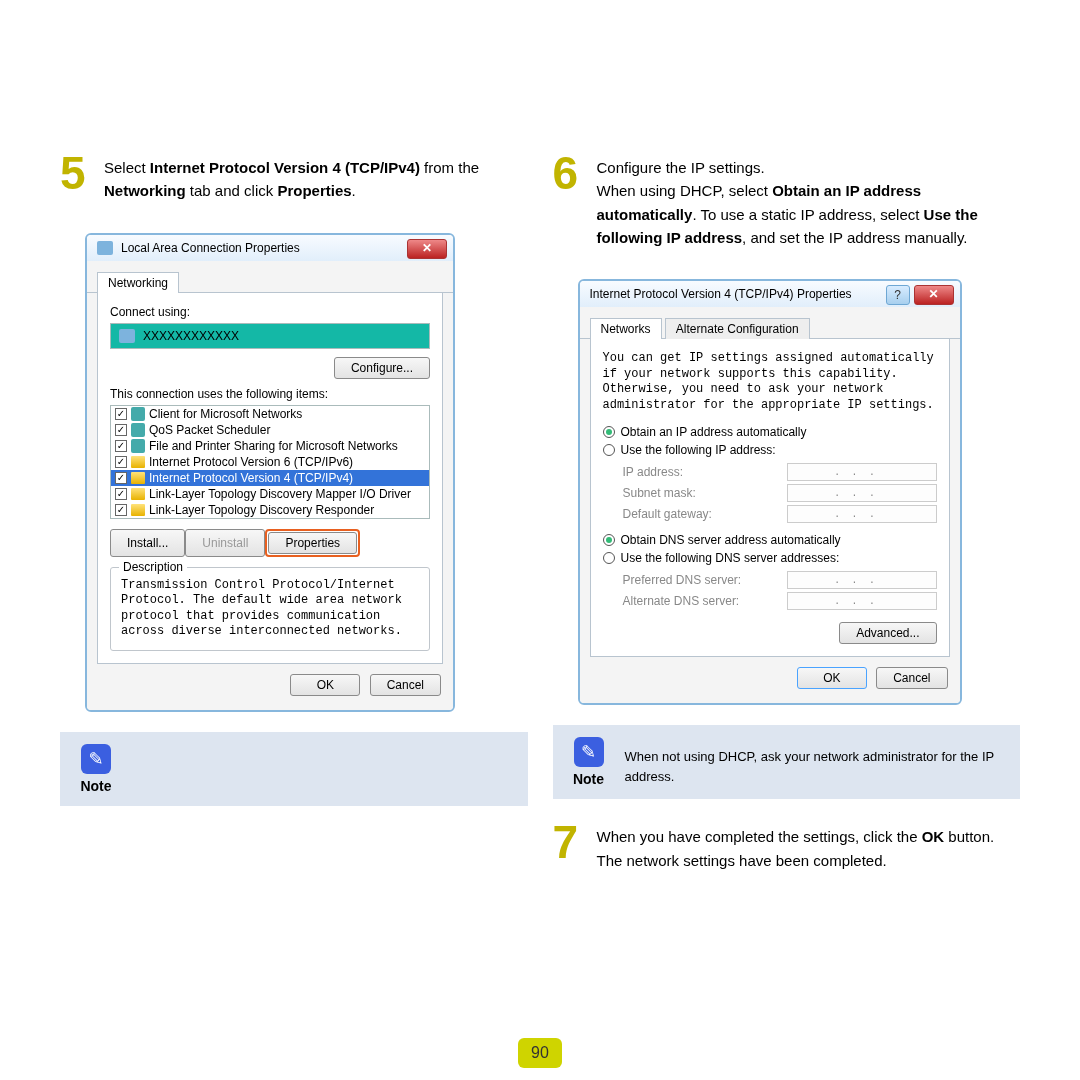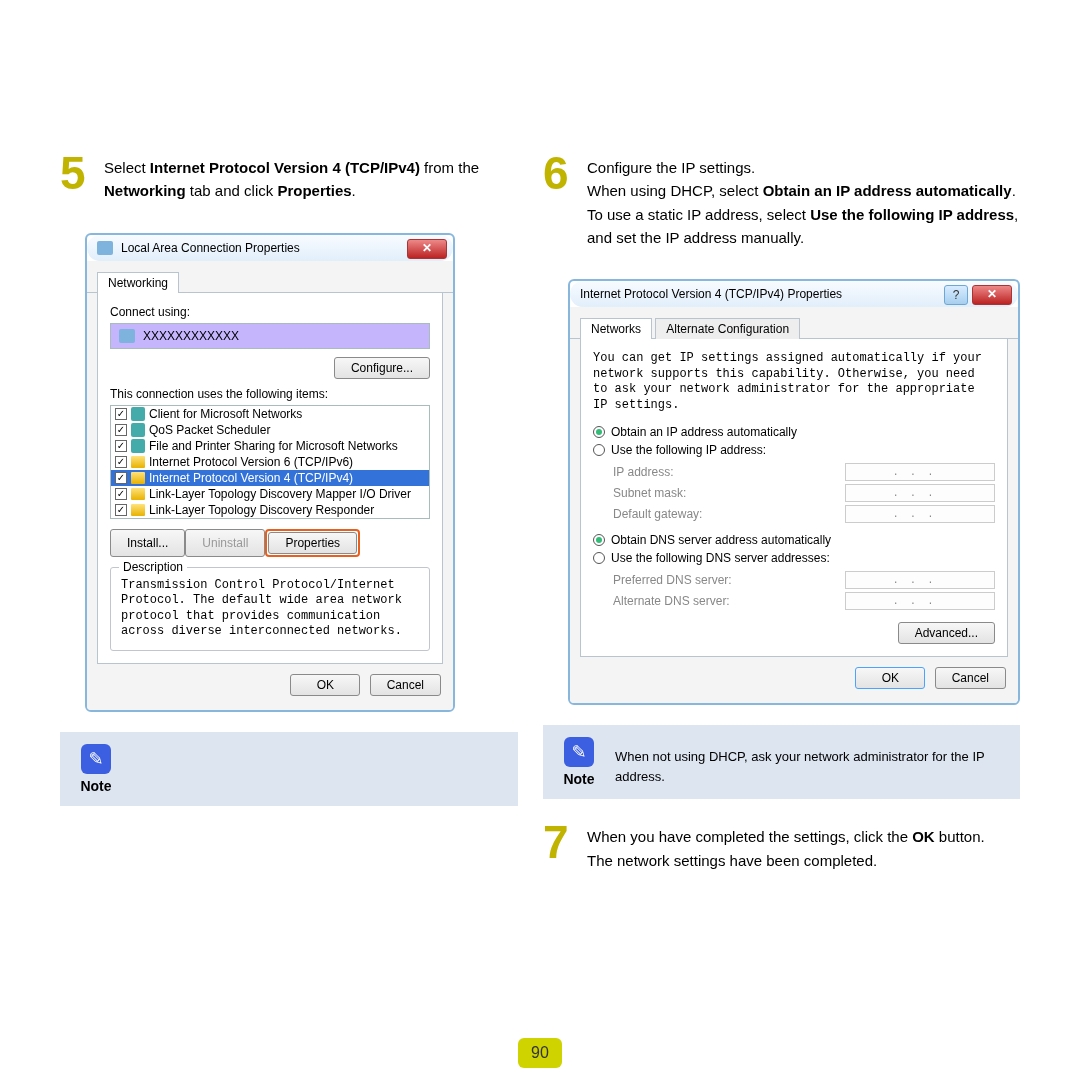--- a/index.html
+++ b/index.html
@@ -37,21 +37,20 @@
     font-size: 12px;
     position: relative;
   }
   .titlebar {
     background: linear-gradient(#f8fbff,#e1eefb);
     padding: 6px 10px;
     display: flex;
     align-items: center;
     gap: 8px;
     position: relative;
-    border-radius: 13px;
   }
   .titlebar .title { font-size: 12px; }
   .close-btn {
     position: absolute; right: 6px; top: 4px;
     width: 40px; height: 20px;
     background: linear-gradient(#e88,#b22);
     border: 1px solid #a33;
     border-radius: 3px;
     color: #fff; text-align: center; line-height: 16px;
     font-weight: bold;
@@ -72,21 +71,21 @@
     border-bottom: none;
     padding: 3px 10px;
     font-size: 12px;
     position: relative;
     top: 1px;
   }
   .tab.inactive { background:#eee; }
   .tab-panel { background:#fff; margin:0 10px; border:1px solid #b8c4cf; border-top:none; padding:12px; }
   .lbl { font-size:12px; margin-bottom:4px; }
   .field-box {
-    border:1px solid #abb; background:#c4b5fd; padding:5px 8px;
+    border:1px solid #abb; background:#14b8a6; padding:5px 8px;
     display:flex; align-items:center; gap:8px; font-size:12px;
   }
   .win-btn {
     background:linear-gradient(#f7f7f7,#e3e3e3);
     border:1px solid #8a8a8a;
     border-radius:3px;
     padding:3px 16px;
     font-size:12px;
     cursor:pointer;
   }
@@ -255,21 +254,21 @@
   <div class="col">
     <div class="step">
       <div class="step-num">6</div>
       <div class="step-text">
         <span>Configure the IP settings.</span><br>
         <span>When using DHCP, select </span><b>Obtain an IP address automatically</b><span>. To use a static IP address, select </span><b>Use the following IP address</b><span>, and set the IP address manually.</span>
       </div>
     </div>
 
     <div class="dialog-wrap">
-      <div class="dialog" style="width:452px;">
+      <div class="dialog" style="width:384px;">
         <div class="titlebar">
           <span class="title">Internet Protocol Version 4 (TCP/IPv4) Properties</span>
           <span class="help-btn">?</span>
           <span class="close-btn">✕</span>
         </div>
         <div class="dlg-body">
           <div class="tab-row">
             <span class="tab">Networks</span>
             <span class="tab inactive">Alternate Configuration</span>
           </div>

